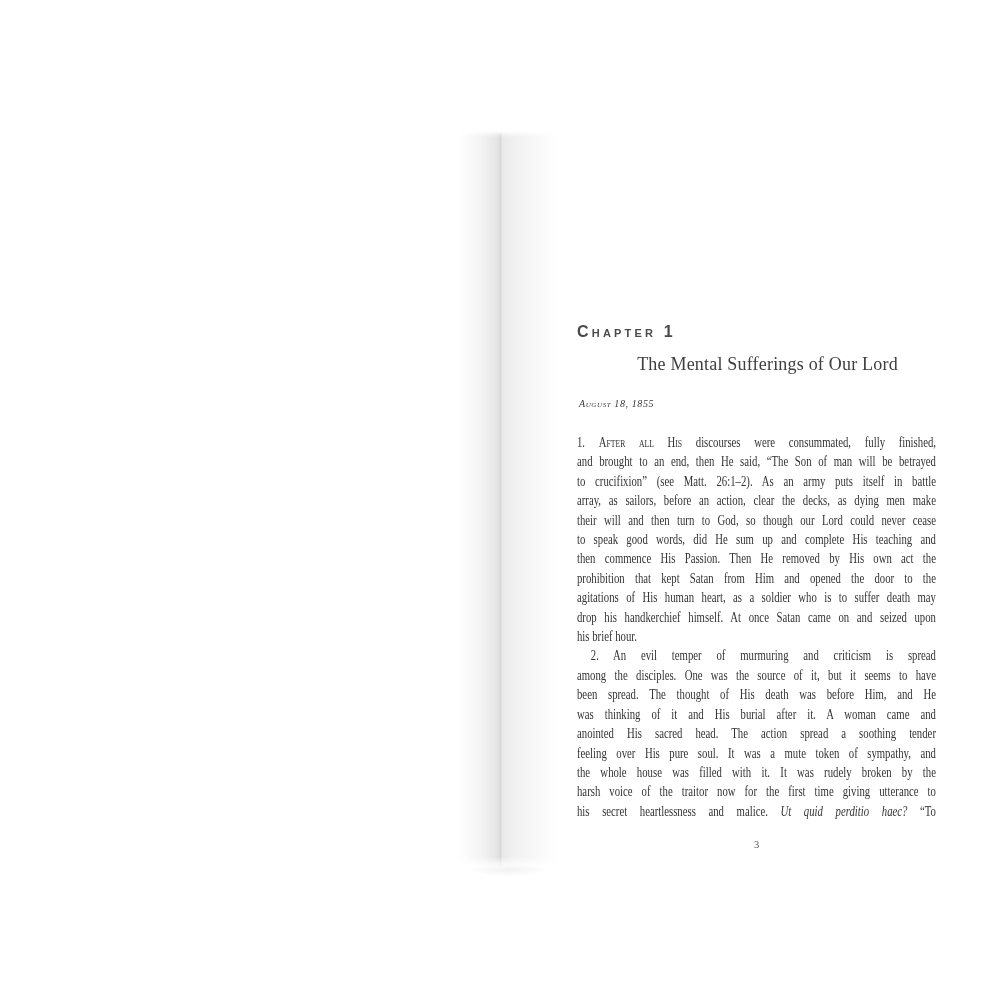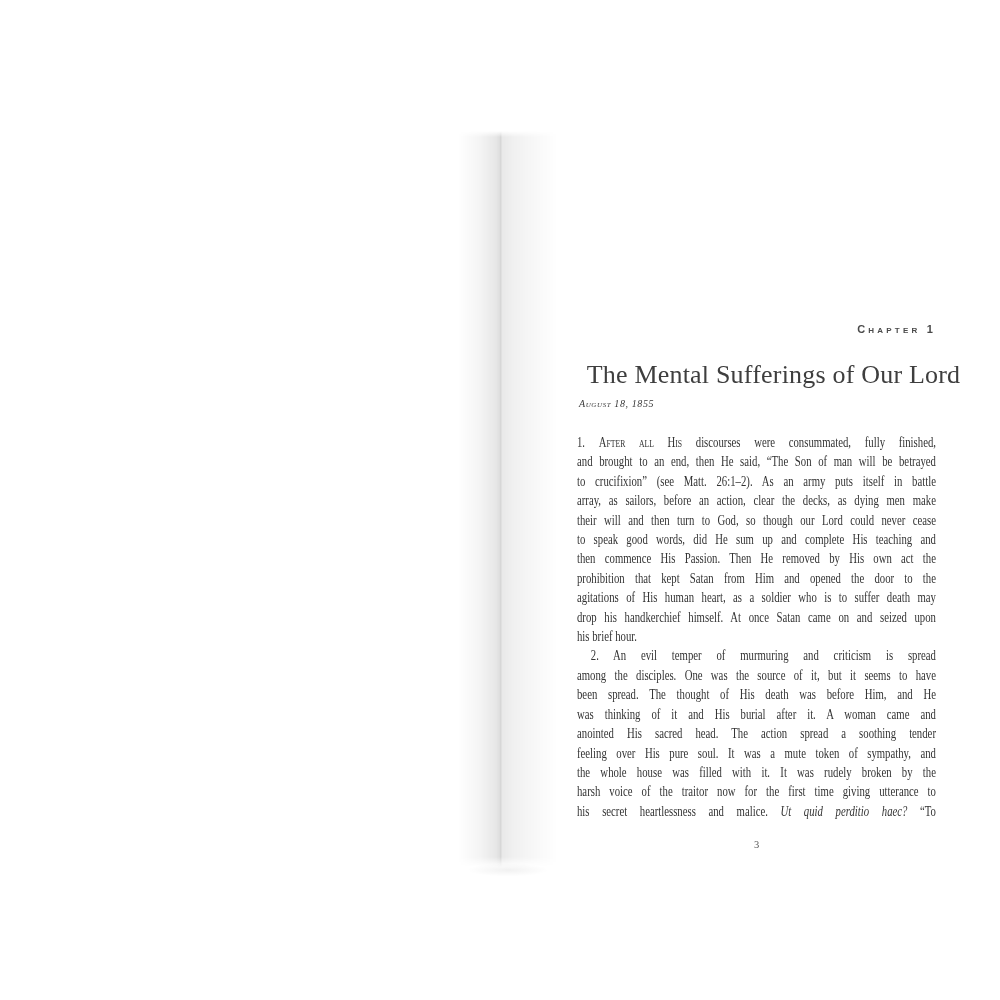--- a/index.html
+++ b/index.html
@@ -51,37 +51,37 @@
     left: 577px;
     top: 0;
     width: 359px;
     height: 1000px;
   }
   .chapter-label {
     position: absolute;
     top: 323px;
     left: 0;
     width: 100%;
-    text-align: right;
+    text-align: left;
     font-family: "Liberation Sans", sans-serif;
     font-weight: 700;
     font-variant: small-caps;
-    font-size: 11px;
+    font-size: 16px;
     letter-spacing: 3.2px;
     color: var(--chapter-label-text, #4a4a4a);
   }
   .chapter-title {
     position: absolute;
     top: 343px;
     left: 50%;
     transform: translateX(-50%);
-    margin: 17px;
+    margin: 11px;
     white-space: nowrap;
     font-weight: 400;
-    font-size: 26px;
+    font-size: 18px;
     letter-spacing: 0.2px;
     color: var(--title-text, #3e3e3e);
     text-align: center;
   }
   .dateline {
     position: absolute;
     top: 398px;
     left: 2px;
     font-style: italic;
     font-variant: small-caps;

